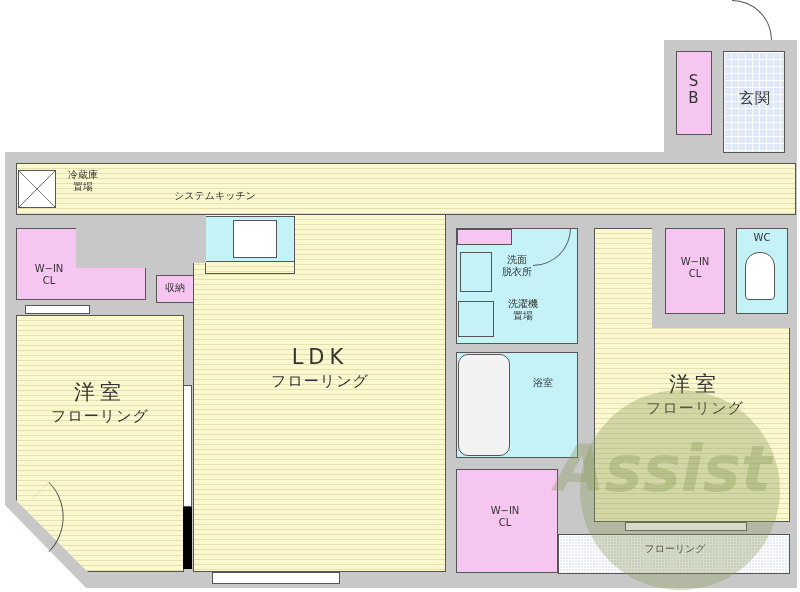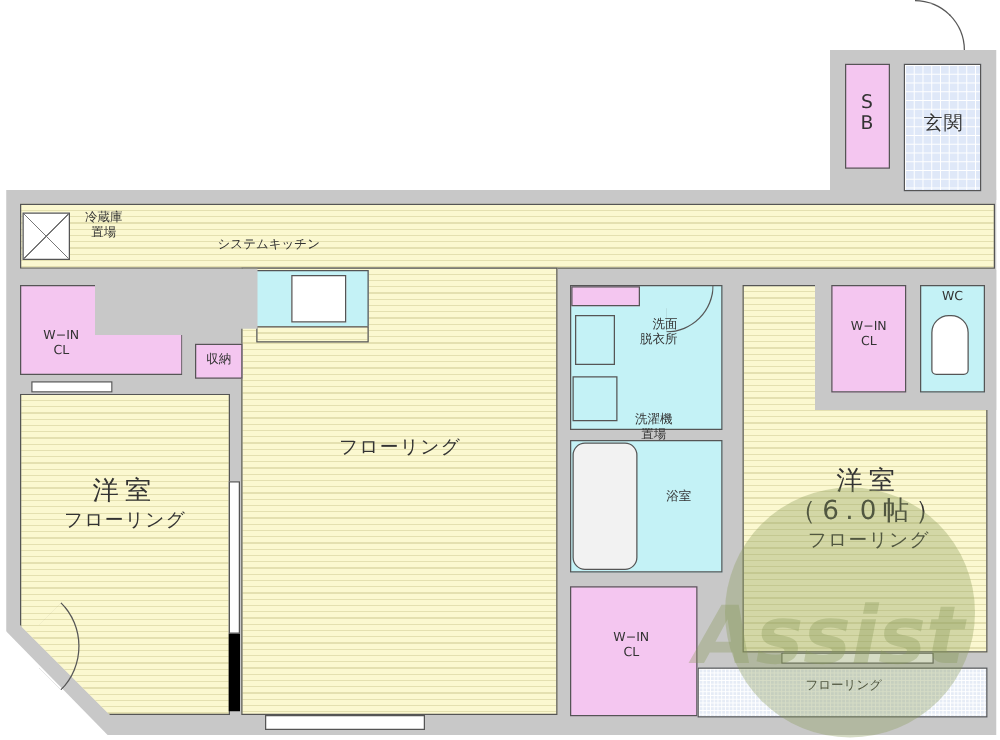--- a/index.html
+++ b/index.html
@@ -30,20 +30,21 @@
 
 <div class="abs white" style="left:18px;top:170px;width:38px;height:38px;background:linear-gradient(45deg,transparent 49%,#777 49%,#777 51%,transparent 51%),linear-gradient(-45deg,transparent 49%,#777 49%,#777 51%,transparent 51%),#fff;"></div>
 <div class="abs lbl sm" style="left:58px;top:169px;width:50px;">
   <div>冷蔵庫</div>
   <div>置場</div>
 </div>
 <div class="abs lbl sm" style="left:140px;top:190px;width:150px;">システムキッチン</div>
 
 <div class="abs floor" style="left:193px;top:214px;width:253px;height:358px;"></div>
 <div class="abs lbl" style="left:230px;top:345px;width:180px;">
+  <div class="big">LDK</div>
   <div class="med" style="margin-top:4px;">フローリング</div>
 </div>
 
 <div class="abs aqua" style="left:147px;top:216px;width:148px;height:46px;"></div>
 <div class="abs white" style="left:157px;top:219px;width:36px;height:40px;font-size:12px;text-align:center;line-height:13px;color:#555;">◎◎<br>◎</div>
 <div class="abs white" style="left:233px;top:220px;width:44px;height:38px;"></div>
 <div class="abs floor" style="left:205px;top:261px;width:90px;height:13px;"></div>
 <div class="abs wall" style="left:16px;top:215px;width:190px;height:48px;"></div>
 
 <div class="abs pink" style="left:16px;top:228px;width:130px;height:72px;clip-path:polygon(0 0,60px 0,60px 40px,130px 40px,130px 72px,0 72px);"></div>
@@ -64,61 +65,60 @@
 <div class="abs white" style="left:183px;top:385px;width:9px;height:122px;"></div>
 <div class="abs" style="left:183px;top:507px;width:9px;height:62px;background:#000;"></div>
 <div class="abs door" style="left:24px;top:492px;width:50px;height:50px;transform:rotate(45deg);"></div>
 
 <div class="abs white" style="left:212px;top:572px;width:128px;height:12px;"></div>
 
 <div class="abs aqua" style="left:456px;top:228px;width:122px;height:116px;"></div>
 <div class="abs pink" style="left:457px;top:229px;width:55px;height:16px;"></div>
 <div class="abs white" style="left:460px;top:252px;width:32px;height:40px;background:#c4f2f6;"></div>
 <div class="abs white" style="left:458px;top:301px;width:36px;height:36px;background:#c4f2f6;"></div>
-<div class="abs lbl sm" style="left:492px;top:254px;width:50px;text-align:right;">
+<div class="abs lbl sm" style="left:492px;top:254px;width:50px;">
   <div>洗面</div>
   <div>脱衣所</div>
 </div>
-<div class="abs lbl sm" style="left:496px;top:298px;width:54px;margin-top:32px;">
+<div class="abs lbl sm" style="left:496px;top:298px;width:54px;">
   <div>洗濯機</div>
   <div>置場</div>
 </div>
 <div class="abs door" style="left:533px;top:228px;width:38px;height:38px;transform:scaleY(-1);"></div>
 
 <div class="abs aqua" style="left:456px;top:352px;width:122px;height:106px;"></div>
 <div class="abs white" style="left:458px;top:354px;width:52px;height:102px;border-radius:10px;background:#f2f2f2;"></div>
-<div class="abs lbl sm" style="left:518px;top:392px;width:50px;text-align:center;">浴室</div>
+<div class="abs lbl sm" style="left:518px;top:377px;width:50px;text-align:center;">浴室</div>
 
 <div class="abs pink" style="left:456px;top:469px;width:102px;height:104px;"></div>
 <div class="abs lbl sm" style="left:470px;top:505px;width:70px;">
   <div>W−IN</div>
   <div>CL</div>
 </div>
 
 <div class="abs floor" style="left:594px;top:228px;width:196px;height:294px;"></div>
 <div class="abs wall" style="left:652px;top:216px;width:145px;height:112px;"></div>
 <div class="abs pink" style="left:665px;top:228px;width:60px;height:86px;"></div>
 <div class="abs lbl sm" style="left:665px;top:256px;width:60px;">
   <div>W−IN</div>
   <div>CL</div>
 </div>
 <div class="abs aqua" style="left:736px;top:228px;width:52px;height:86px;"></div>
 <div class="abs lbl sm" style="left:736px;top:232px;width:52px;">WC</div>
 <div class="abs white" style="left:745px;top:252px;width:30px;height:48px;border-radius:14px 14px 4px 4px;"></div>
 <div class="abs lbl" style="left:605px;top:372px;width:180px;">
   <div class="big">洋室</div>
-  <div class="big">（6.0帖）</div>
   <div class="med" style="margin-top:4px;">フローリング</div>
 </div>
 <div class="abs white" style="left:625px;top:522px;width:122px;height:9px;"></div>
 
 <div class="abs balc" style="left:558px;top:534px;width:232px;height:40px;"></div>
 <div class="abs lbl sm" style="left:620px;top:543px;width:110px;">フローリング</div>
 
 <div class="abs pink" style="left:676px;top:51px;width:36px;height:84px;"></div>
 <div class="abs lbl med" style="left:676px;top:73px;width:36px;white-space:pre-line;">S
 B</div>
 <div class="abs tile" style="left:723px;top:51px;width:62px;height:102px;"></div>
 <div class="abs lbl med" style="left:730px;top:90px;width:50px;">玄関</div>
 <div class="abs door" style="left:732px;top:0;width:40px;height:40px;"></div>
 
 <div class="abs wm" style="left:580px;top:390px;width:200px;height:200px;border-radius:50%;background:#8a9a5a;"></div>
-<div class="abs wm" style="left:555px;top:432px;font-size:64px;font-weight:bold;font-style:italic;color:#8a9a5a;font-family:'DejaVu Sans',sans-serif;margin-top:40px;">Assist</div>
+<div class="abs wm" style="left:555px;top:432px;font-size:64px;font-weight:bold;font-style:italic;color:#8a9a5a;font-family:'DejaVu Sans',sans-serif;">Assist</div>
 
 </body></html>

